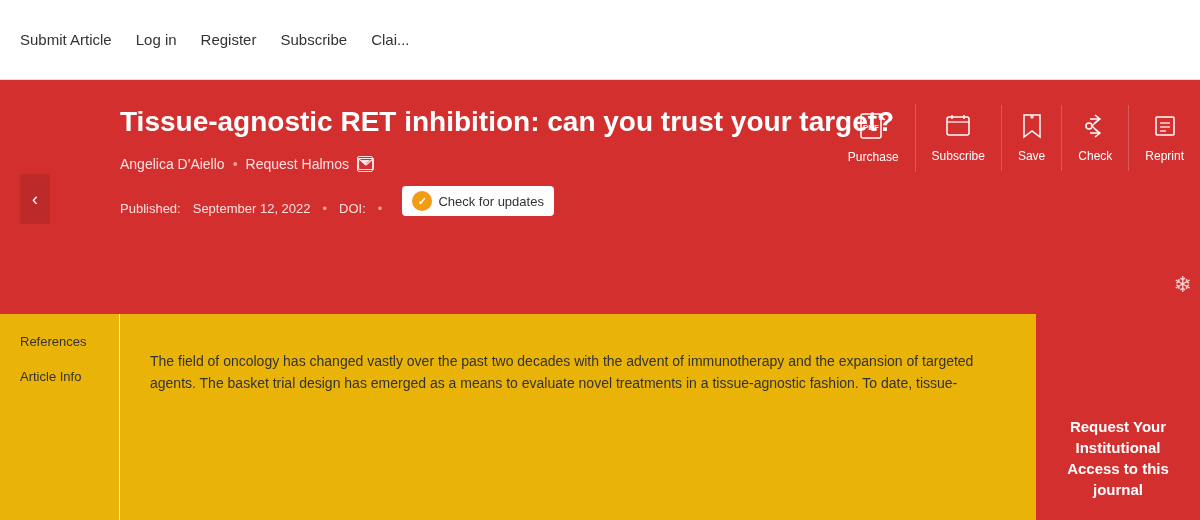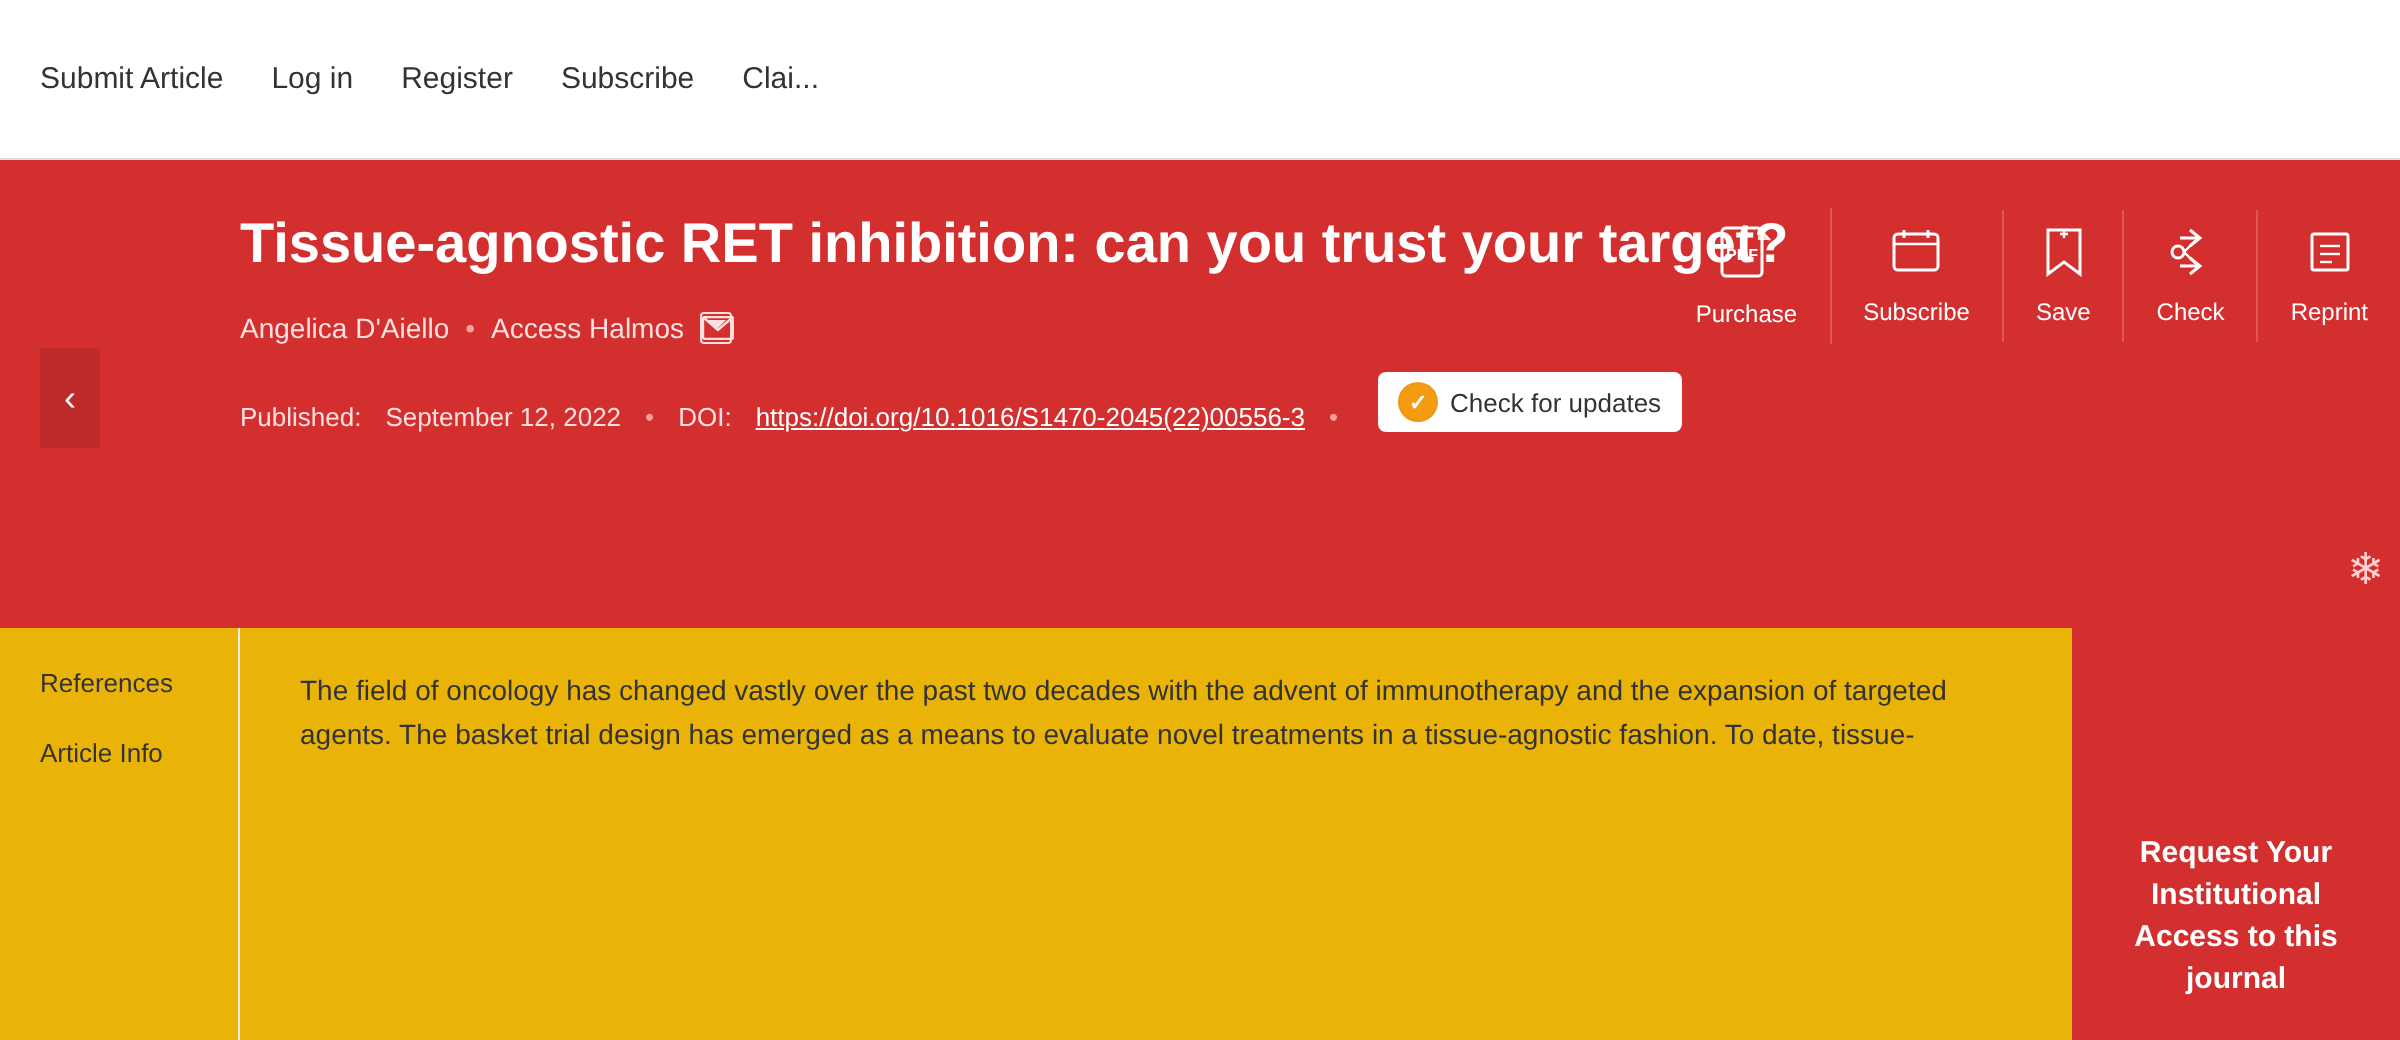--- a/index.html
+++ b/index.html
@@ -203,21 +203,21 @@
       gap: 20px;
     }
     .sidebar-link {
       font-size: 13px;
       color: #333;
       text-decoration: none;
       cursor: pointer;
     }
     .main-content {
       flex: 1;
-      padding: 20px 30px;
+      padding: 36px 30px;
       font-size: 14px;
       line-height: 1.6;
       color: #333;
       overflow: hidden;
     }
     .access-panel {
       width: 164px;
       background: #d32f2f;
       color: #fff;
       display: flex;
@@ -249,35 +249,34 @@
 <div class="article-banner">
 
   <div class="collapse-arrow">‹</div>
 
 
   <h1 class="article-title">Tissue-agnostic RET inhibition: can you trust your target?</h1>
 
   <div class="article-authors">
     <span>Angelica D'Aiello</span>
     <span class="author-separator">•</span>
-    <span>Access Halmos</span>
+    <span>Request Halmos</span>
     <span class="email-icon">
       <svg width="16" height="12" viewBox="0 0 16 12">
         <rect x="0.5" y="0.5" width="15" height="11" rx="1" fill="none" stroke="#ffe0e0" stroke-width="1.2"></rect>
         <polyline points="0.5,0.5 8,7 15.5,0.5" fill="none" stroke="#ffe0e0" stroke-width="1.2"></polyline>
       </svg>
     </span>
   </div>
 
   <div class="article-published">
     <span>Published:</span>
     <span>September 12, 2022</span>
     <span class="dot">•</span>
     <span>DOI:</span>
-    <a href="#">https://doi.org/10.1016/S1470-2045(22)00556-3</a>
     <span class="dot">•</span>
     <button class="check-updates-btn">
       <span class="check-icon" style="background: radial-gradient(circle, #f39c12 60%, #e67e22 100%); display:inline-flex; align-items:center; justify-content:center; font-size:11px; color:white; font-weight:bold; border-radius:50%;">✓</span>
       <span>Check for updates</span>
     </button>
   </div>
 
   <div class="article-toolbar">
     <div class="toolbar-item">
       <span class="toolbar-icon">

